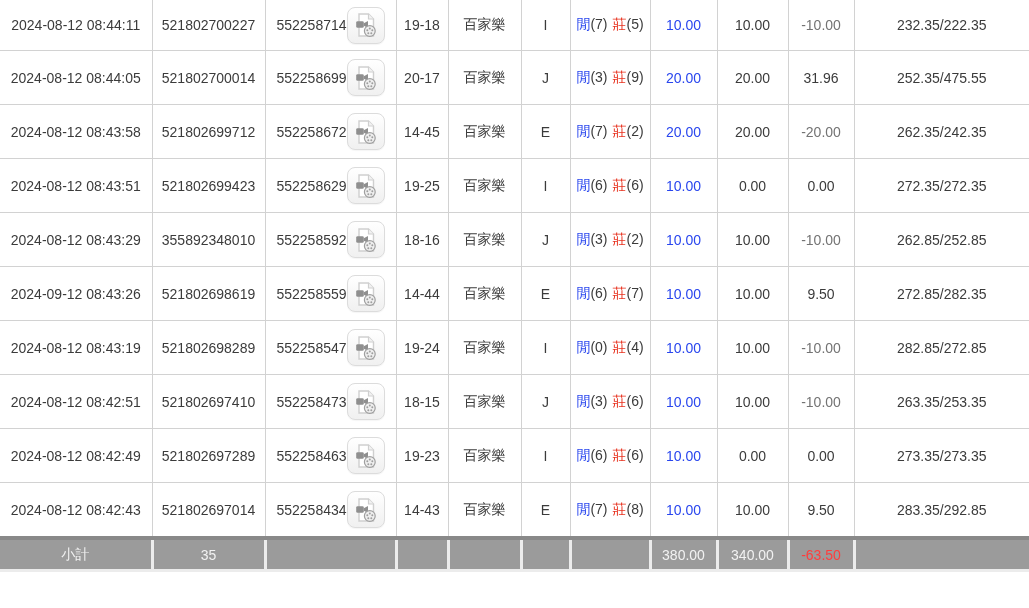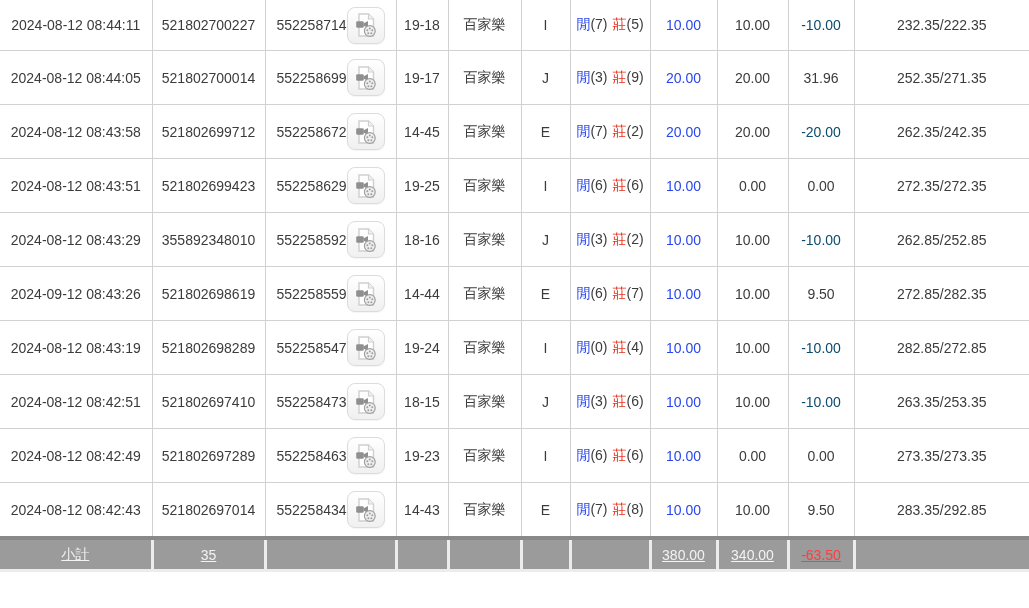--- a/index.html
+++ b/index.html
@@ -11,35 +11,35 @@
   tbody td{
     border:1px solid #d2d2d2;height:53px;padding:0;
     text-align:center;vertical-align:middle;background:#fff;
   }
   tbody tr:first-child td{border-top:0;height:50px}
   tbody td:last-child{border-right:0}
   tbody td:first-child{border-left:0}
   .blue{color:#2946ee}
   .p-label{color:#2946ee}
   .b-label{color:#e8321f}
-  .neg{color:#0c4a6e}
+  .neg{color:#737373}
   .gid-wrap{display:flex;align-items:center;justify-content:center;}
   .video-btn{
     width:38px;height:37px;padding:0;cursor:pointer;
     border:1px solid #dcdcdc;border-radius:8px;
     background:linear-gradient(#ffffff,#f0f0f0);
     display:flex;align-items:center;justify-content:center;
     box-shadow:0 1px 1px rgba(0,0,0,.04);
   }
   .result-cell span{padding:0}
   .pts{color:#3b3b3b}
   .sp{display:inline-block;width:5px}
   tfoot td{
     background:#9b9b9b;border:3px solid #ececec;color:#f2f2f2;
-    height:27px;text-align:center;vertical-align:middle;text-decoration:underline;
+    height:27px;text-align:center;vertical-align:middle;
   }
   tfoot tr:first-child td{border-top:4px solid #898989}
   tfoot td:last-child{border-right:0}
   tfoot td:first-child{border-left:0}
   tfoot .neg{color:#ff3d3d}
 </style>
 </head>
 <body>
 
 <table>
@@ -106,30 +106,30 @@
             <circle cx="15.8" cy="19" r="5.4" fill="#efefef" stroke="#9f9f9f" stroke-width="1.2"></circle>
             <circle cx="15.8" cy="16.4" r="1" fill="#9f9f9f"></circle>
             <circle cx="13.3" cy="18.2" r="1" fill="#9f9f9f"></circle>
             <circle cx="14.3" cy="21.2" r="1" fill="#9f9f9f"></circle>
             <circle cx="17.3" cy="21.2" r="1" fill="#9f9f9f"></circle>
             <circle cx="18.3" cy="18.2" r="1" fill="#9f9f9f"></circle>
           </svg>
         </button>
       </div>
     </td>
-    <td>19-17</td>
+    <td>20-17</td>
     <td>百家樂</td>
     <td>J</td>
     <td class="result-cell">
       <span class="p-label">閒</span><span class="pts">(3)</span><span class="sp"></span><span class="b-label">莊</span><span class="pts">(9)</span>
     </td>
     <td class="blue">20.00</td>
     <td>20.00</td>
     <td>31.96</td>
-    <td>252.35/271.35</td>
+    <td>252.35/475.55</td>
   </tr>
 
   <tr>
     <td>2024-08-12 08:43:58</td>
     <td>521802699712</td>
     <td>
       <div class="gid-wrap">
         <span>552258672</span>
         <button class="video-btn">
           <svg width="24" height="26" viewBox="0 0 24 26" aria-hidden="true">

